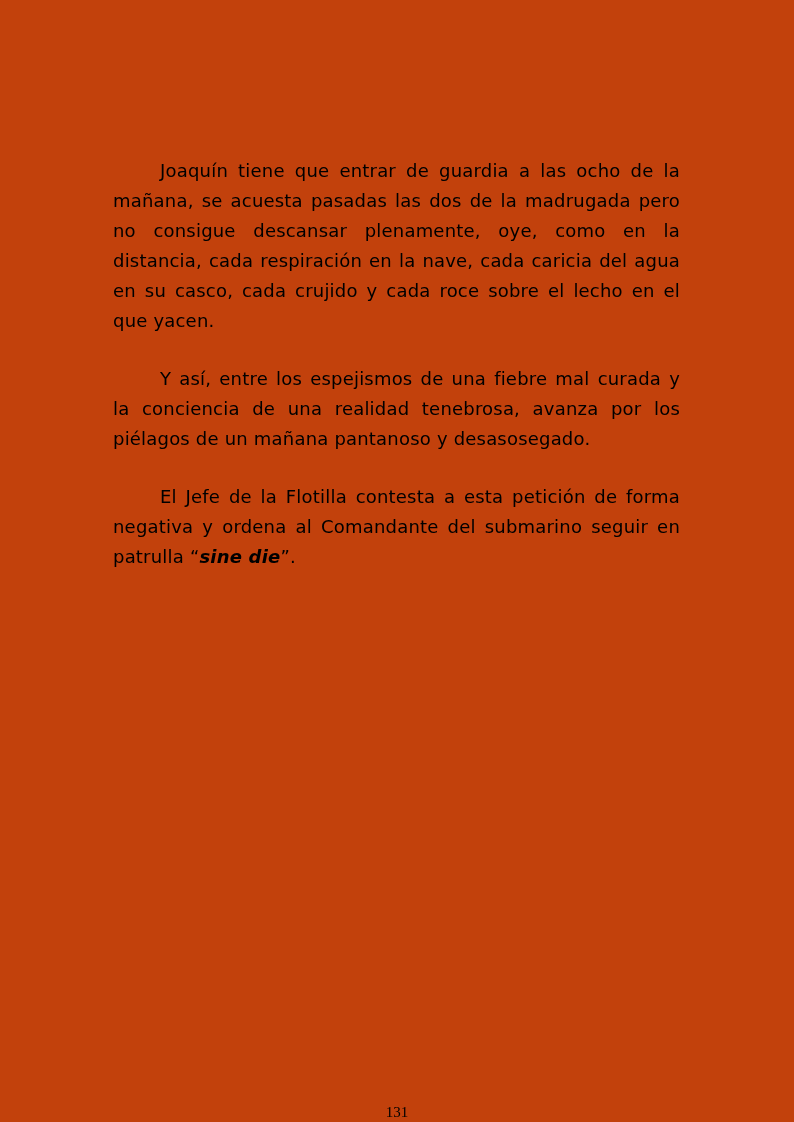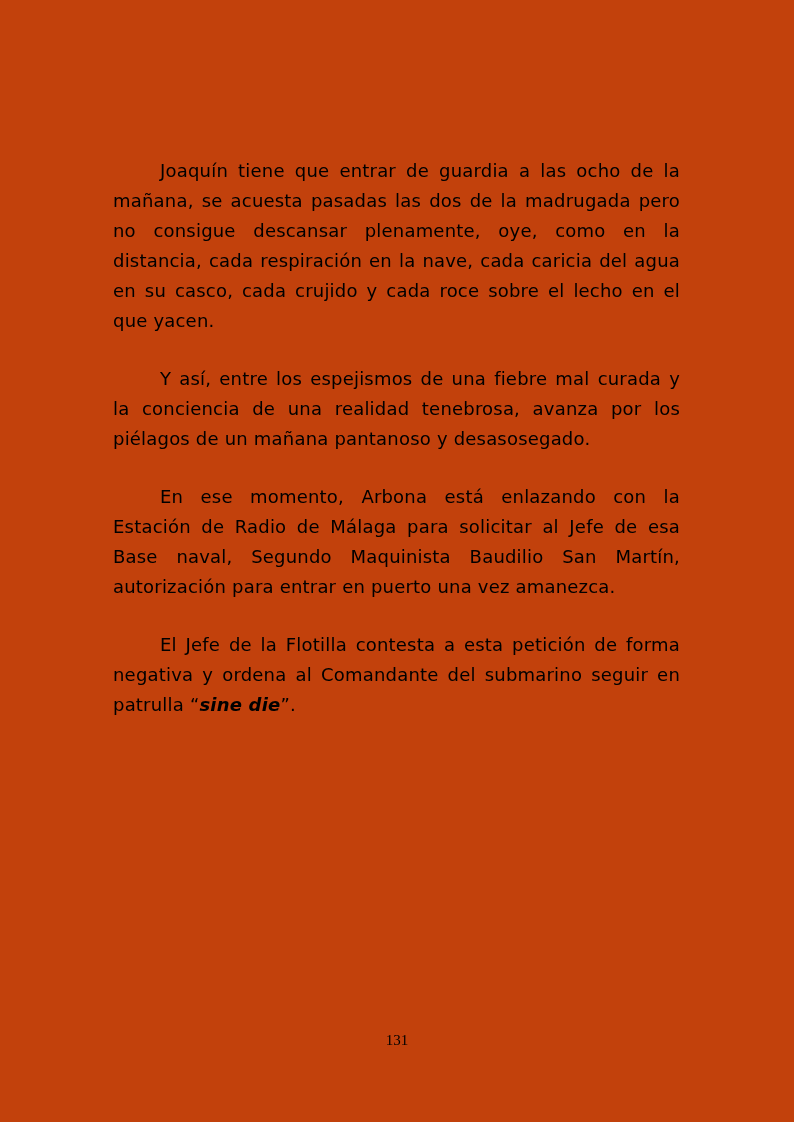--- a/index.html
+++ b/index.html
@@ -29,33 +29,32 @@
   .text-block p {
     margin: 0 0 28px 0;
     text-indent: 47px;
   }
   .emphasis {
     font-weight: bold;
     font-style: italic;
   }
   .page-number {
     position: absolute;
-    top: 1032px;
+    top: 1104px;
     left: 0;
     width: 100%;
     text-align: center;
     font-family: "Liberation Serif", serif;
     font-size: 15px;
     color: #000000;
   }
 </style>
 </head>
 <body>
 
 <div class="page">
   <div class="text-block">
     <p>Joaquín tiene que entrar de guardia a las ocho de la mañana, se acuesta pasadas las dos de la madrugada pero no consigue descansar plenamente, oye, como en la distancia, cada respiración en la nave, cada caricia del agua en su casco, cada crujido y cada roce sobre el lecho en el que yacen.</p>
     <p>Y así, entre los espejismos de una fiebre mal curada y la conciencia de una realidad tenebrosa, avanza por los piélagos de un mañana pantanoso y desasosegado.</p>
-    <p>En ese momento, Arbona está enlazando con la Estación de Radio de Málaga para solicitar al Jefe de esa Base naval, Segundo Maquinista Baudilio San Martín, autorización para entrar en puerto una vez amanezca.</p>
     <p><span>El Jefe de la Flotilla contesta a esta petición de forma negativa y ordena al Comandante del submarino seguir en patrulla “</span><span class="emphasis">sine die</span><span>”.</span></p>
   </div>
   <div class="page-number">131</div>
 </div>
 
 </body></html>

